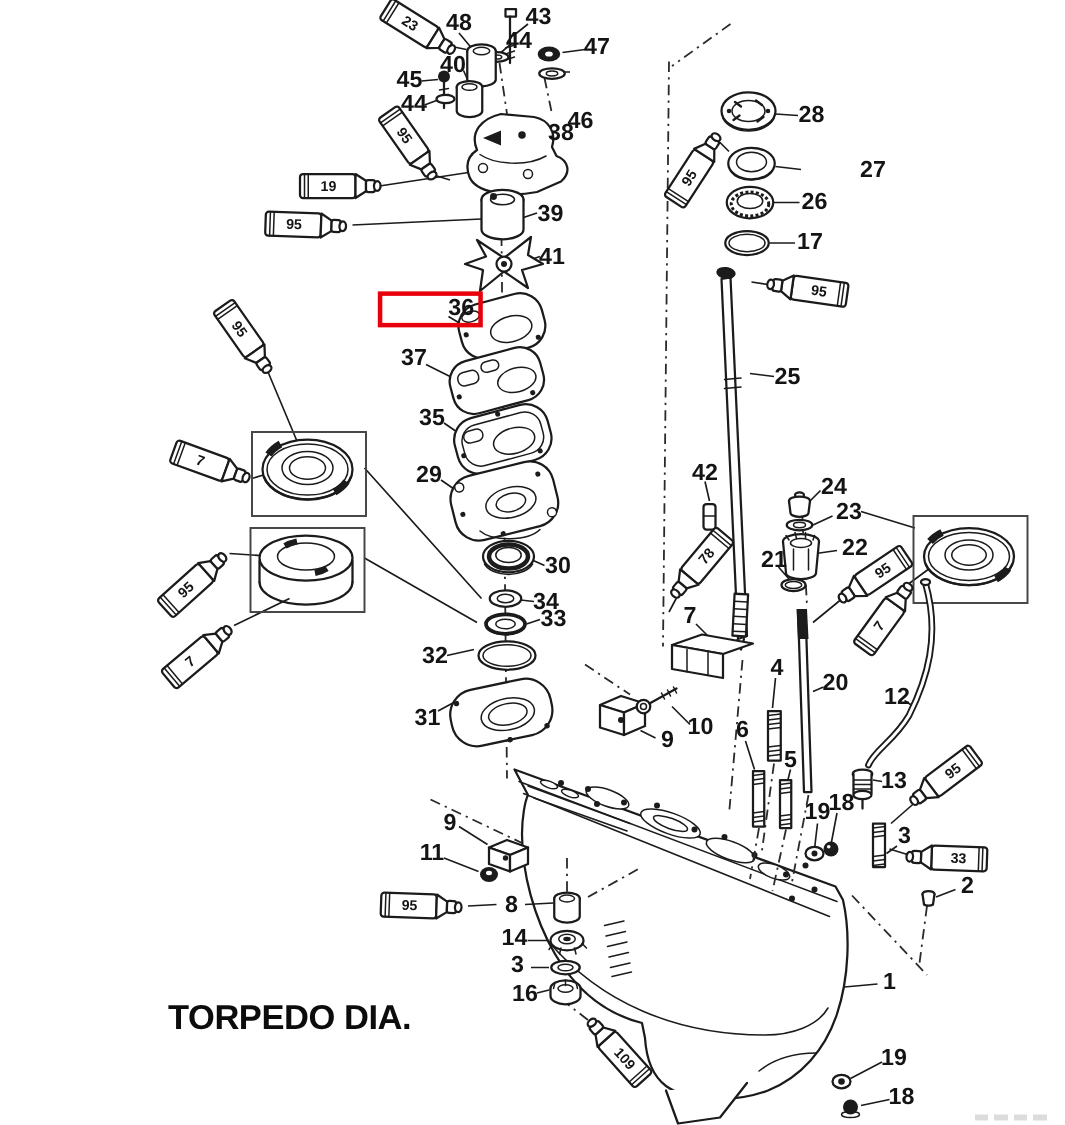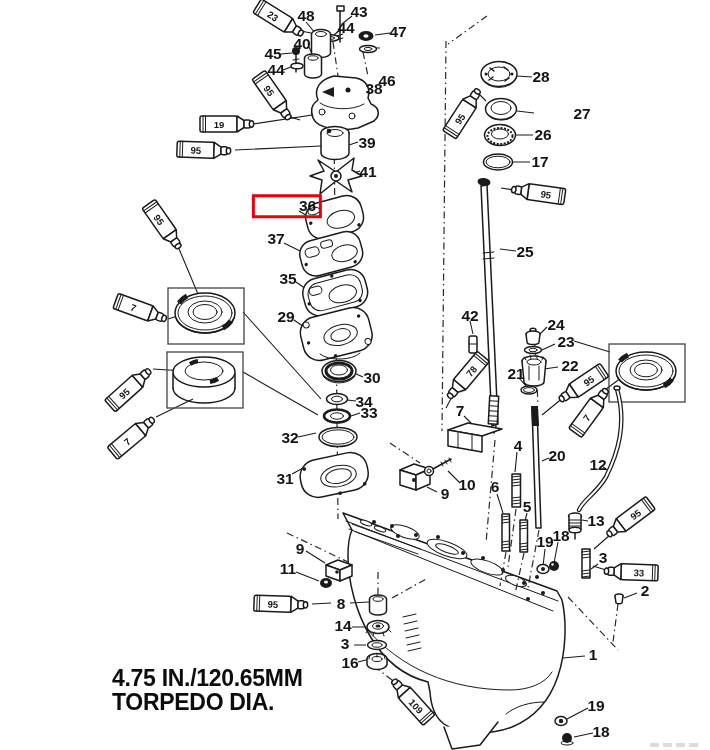--- a/index.html
+++ b/index.html
@@ -616,18 +616,17 @@
       <div class="part-label" style="left: 341px; top: 604px;">8</div>
       <div class="part-label" style="left: 343px; top: 626px;">14</div>
       <div class="part-label" style="left: 345px; top: 644px;">3</div>
       <div class="part-label" style="left: 350px; top: 663px;">16</div>
       <div class="part-label" style="left: 593px; top: 655px;">1</div>
       <div class="part-label" style="left: 596px; top: 706px;">19</div>
       <div class="part-label" style="left: 601px; top: 732px;">18</div>
     </div>
 
 <div class="caption">
-  <div>4.75 IN./120.65MM</div>
   <div>TORPEDO DIA.</div>
 </div>
 
 <div class="watermark"></div>
 </div>
 
 </body></html>

